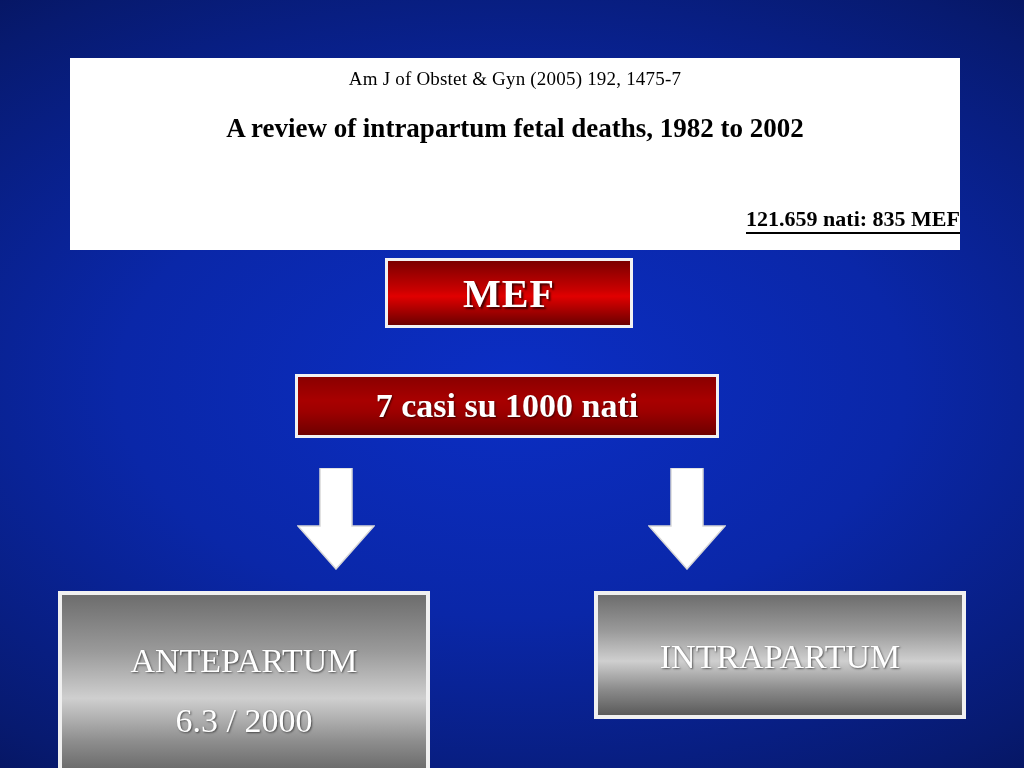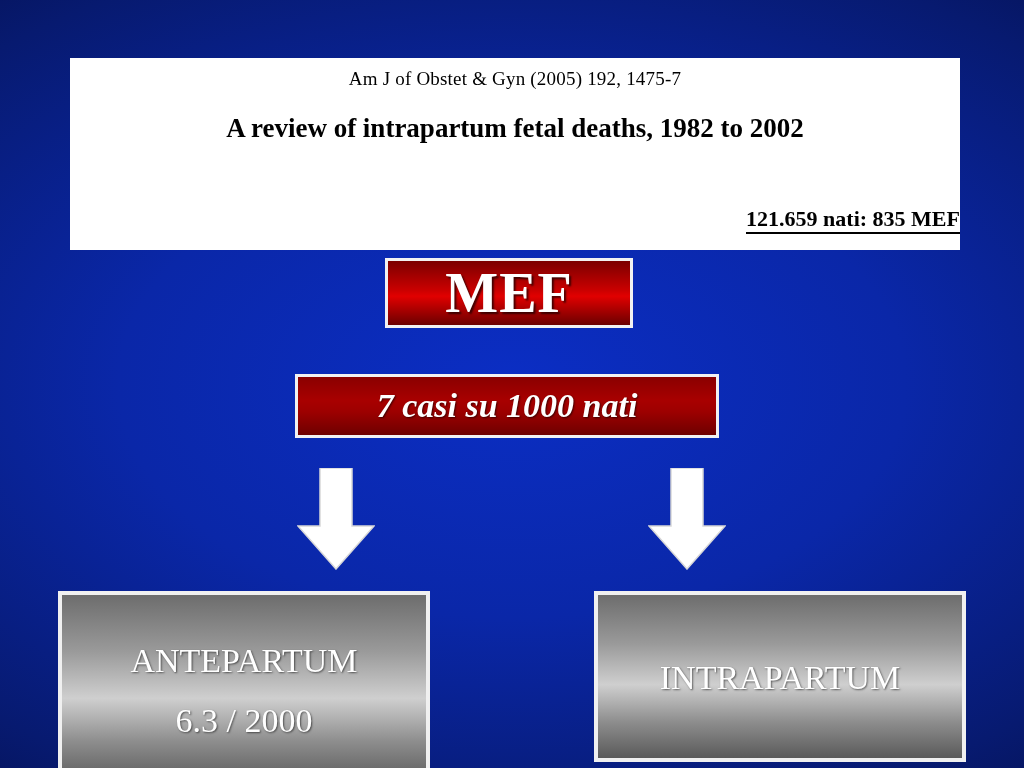--- a/index.html
+++ b/index.html
@@ -83,41 +83,40 @@
     width: 248px;
     height: 70px;
     box-sizing: border-box;
     border: 3px solid #f2f2f2;
     background: linear-gradient(to bottom, #7c0000 0%, #c90000 45%, #e10000 55%, #6b0000 100%);
     display: flex;
     align-items: center;
     justify-content: center;
   }
   #mef-box .label {
-    font-size: 56px;
+    font-size: 40px;
     font-weight: bold;
     color: #ffffff;
     text-shadow: 2px 2px 2px rgba(0,0,0,0.65);
     letter-spacing: 1px;
   }
 
   
   #rate-box {
     position: absolute;
     left: 295px;
     top: 374px;
     width: 424px;
     height: 64px;
     box-sizing: border-box;
     border: 3px solid #f2f2f2;
     background: linear-gradient(to bottom, #8a0000 0%, #a80000 40%, #9d0000 60%, #6e0000 100%);
     display: flex;
     align-items: center;
     justify-content: center;
-    font-style: italic;
   }
   #rate-box .label {
     font-size: 34px;
     font-weight: bold;
     color: #ffffff;
     text-shadow: 1px 1px 2px rgba(0,0,0,0.6);
   }
 
   
   .arrow {
@@ -143,21 +142,21 @@
   #box-antepartum {
     left: 58px;
     top: 591px;
     width: 372px;
     height: 196px;
   }
   #box-intrapartum {
     left: 594px;
     top: 591px;
     width: 372px;
-    height: 171px;
+    height: 128px;
     gap: 23px;
   }
   .outcome-title {
     font-size: 34px;
     color: #ffffff;
     text-shadow: 1px 1px 2px rgba(0,0,0,0.55);
     line-height: 1.25;
   }
   .outcome-value {
     font-size: 34px;

